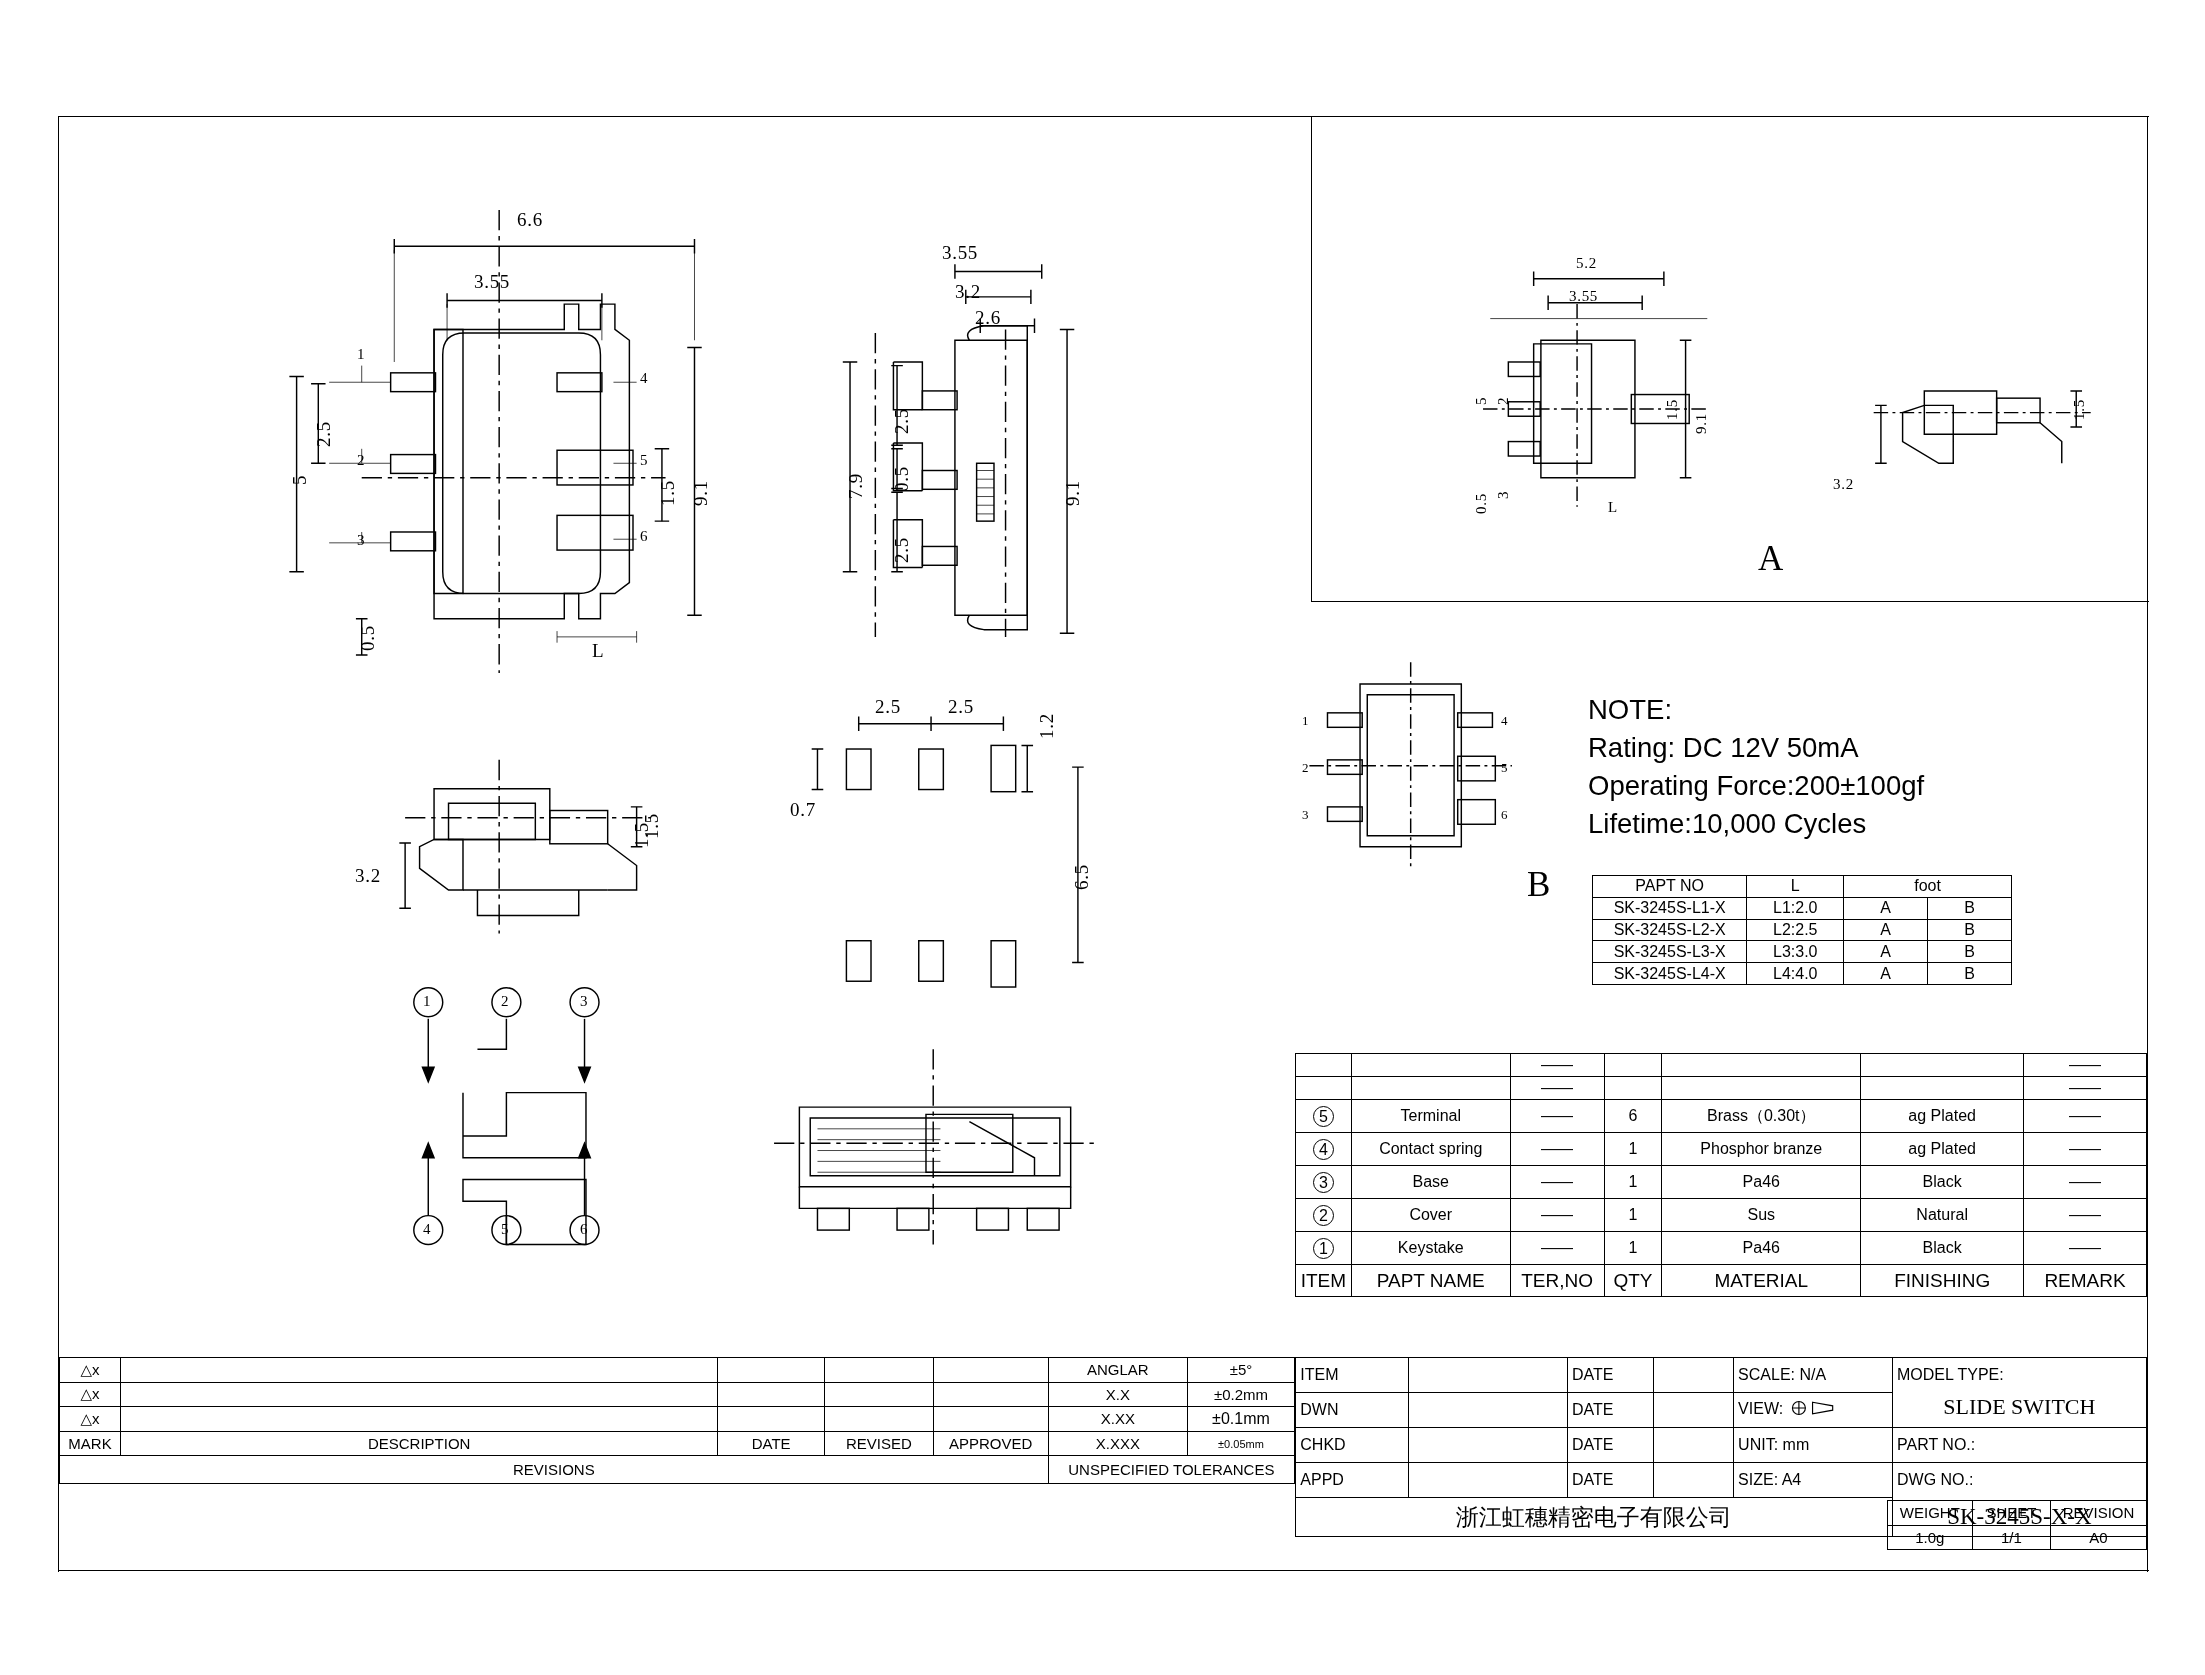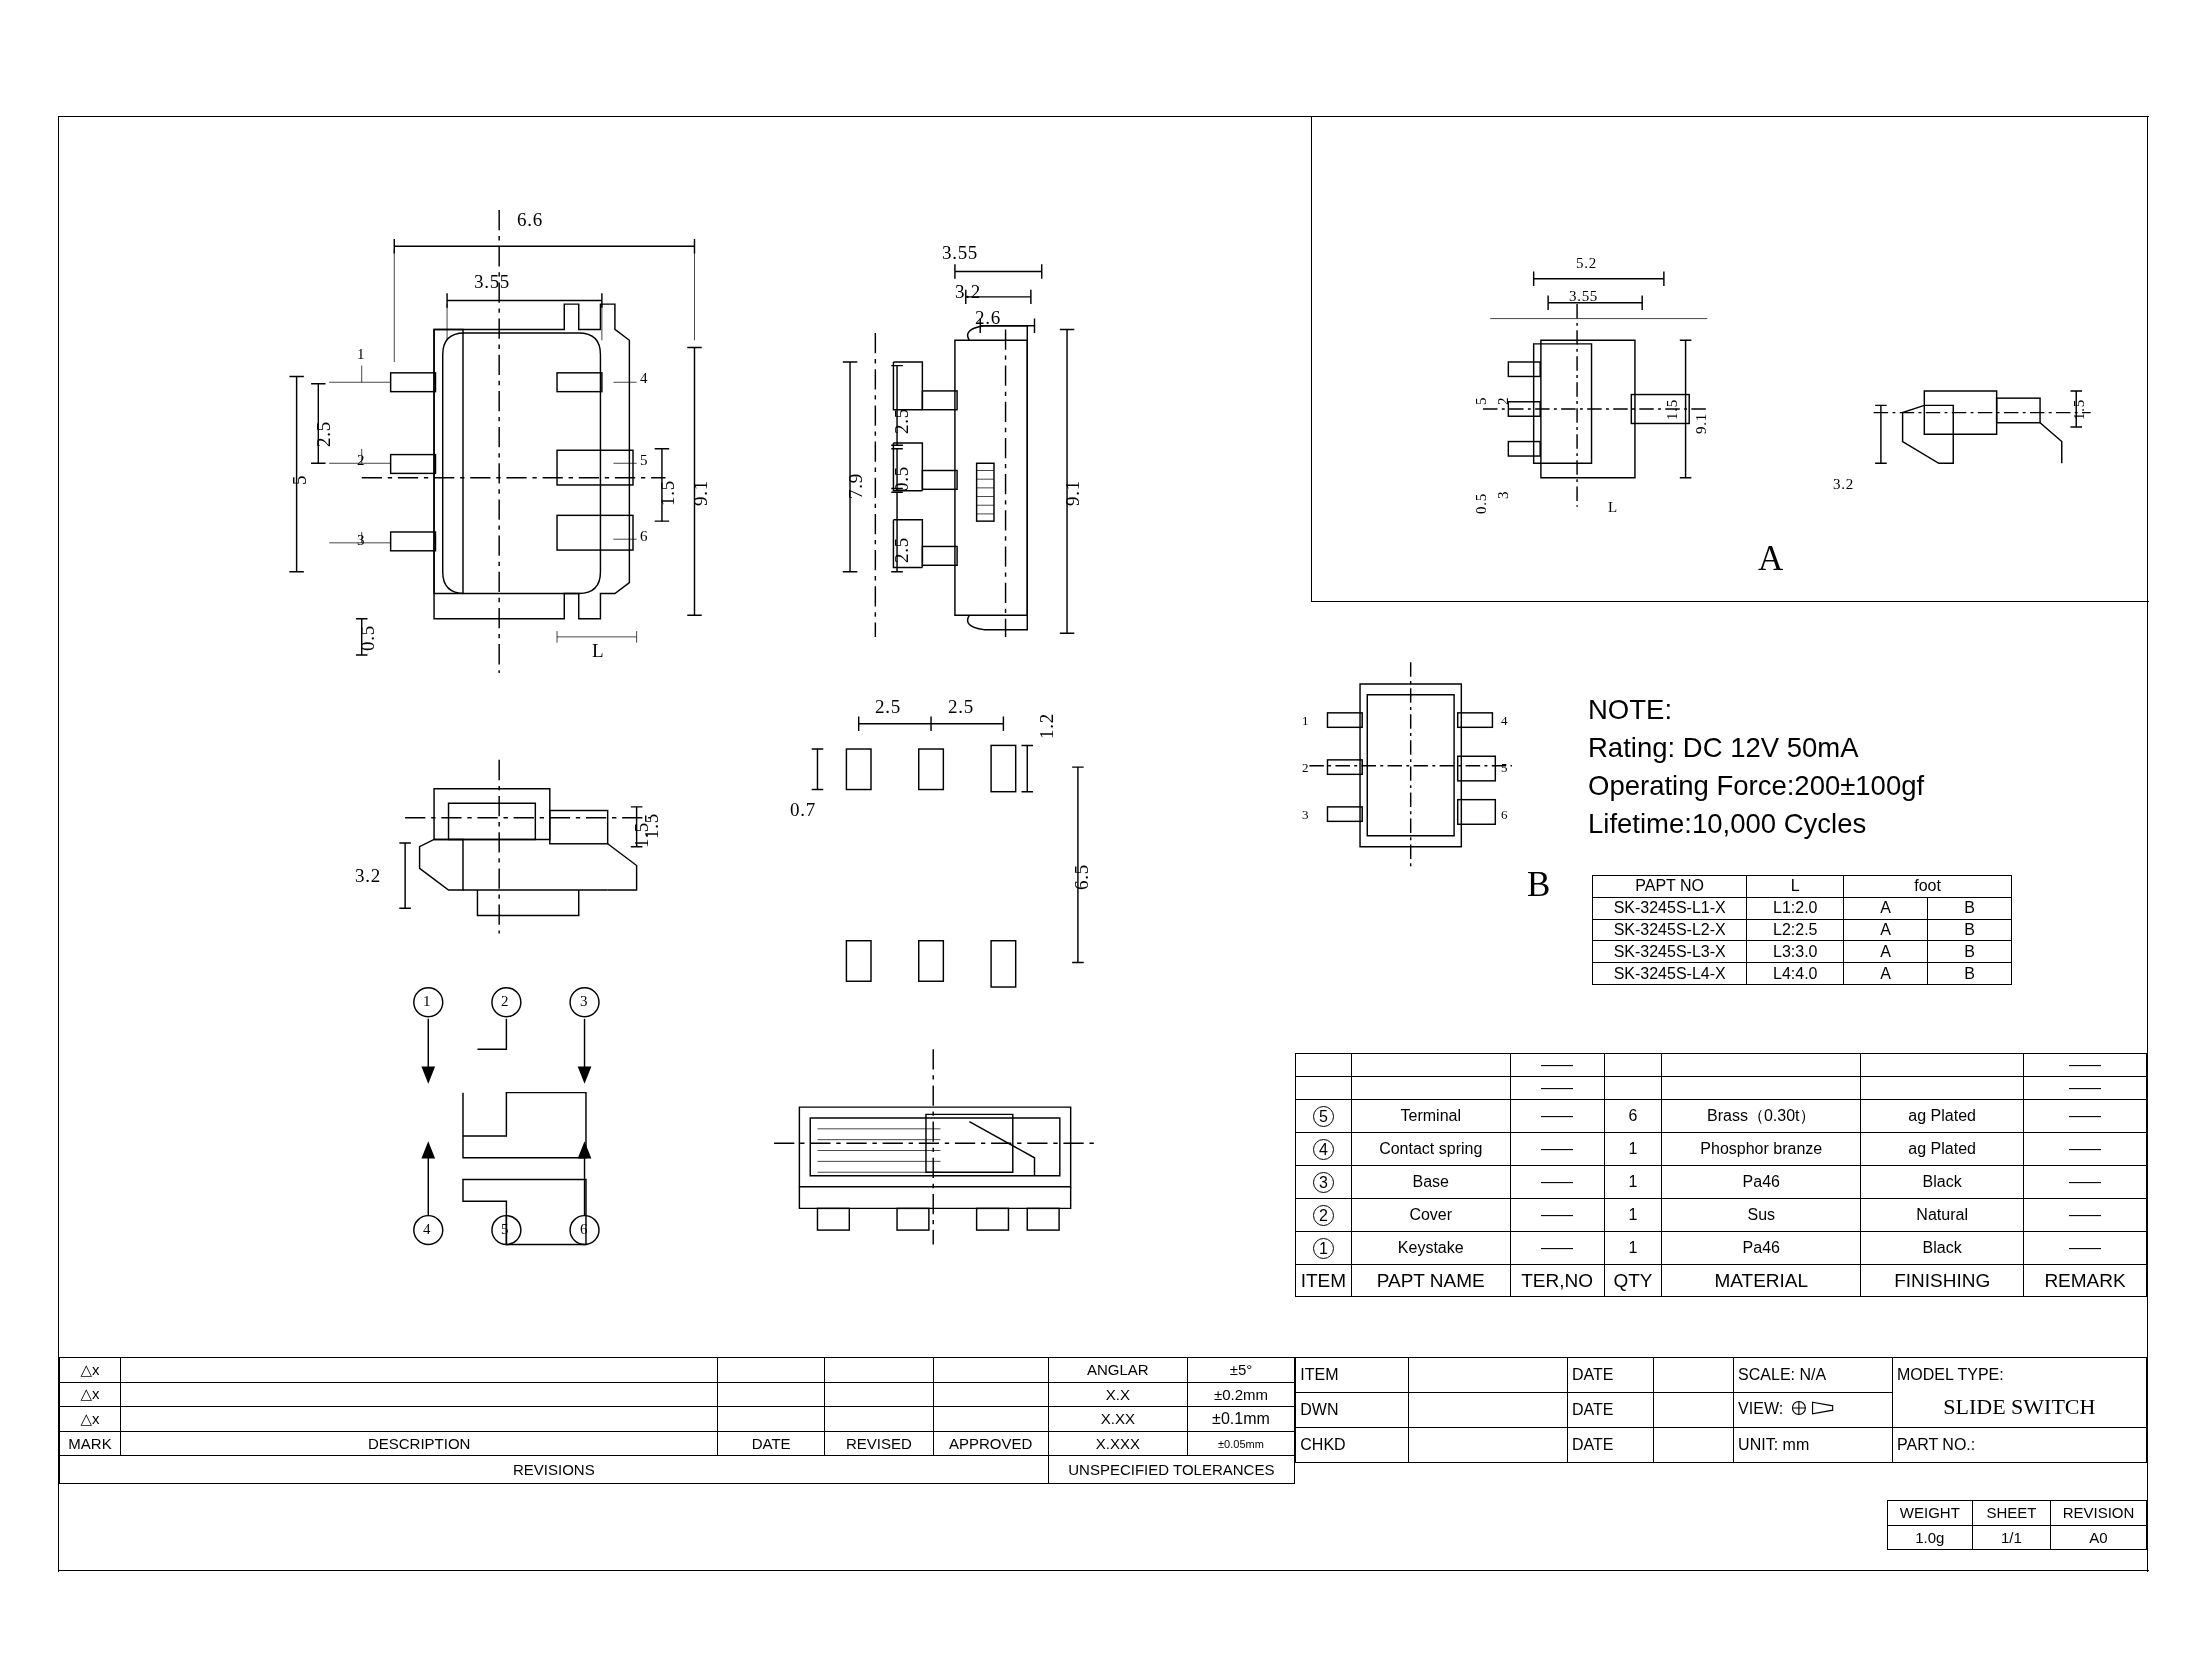--- a/index.html
+++ b/index.html
@@ -439,20 +439,32 @@
       <td class="cell big" style="font-size:22px;border-top:none;vertical-align:top;">SLIDE SWITCH</td>
     </tr>
     <tr style="height:35px;">
       <td class="cellL">CHKD</td>
       <td class="cell"></td>
       <td class="cellL">DATE</td>
       <td class="cell"></td>
       <td class="cellL">UNIT: mm</td>
       <td class="cellL">PART NO.:</td>
     </tr>
+    <tr style="height:35px;">
+      <td class="cellL">APPD</td>
+      <td class="cell"></td>
+      <td class="cellL">DATE</td>
+      <td class="cell"></td>
+      <td class="cellL">SIZE: A4</td>
+      <td class="cellL" style="border-bottom:none;">DWG NO.:</td>
+    </tr>
+    <tr style="height:39px;">
+      <td class="cell" colspan="5" style="font-size:23px;font-family:'DejaVu Sans',sans-serif;">浙江虹穗精密电子有限公司</td>
+      <td class="cell big" style="font-size:23px;border-top:none;">SK-3245S-X-X</td>
+    </tr>
   </tbody>
     </table>
 
   <table style="position:absolute;left:1887px;top:1500px;width:260px;">
     <tbody>
         <tr style="height:24.6px;">
       <td class="cell" style="width:85px;font-size:15px;">WEIGHT</td>
       <td class="cell" style="width:80px;font-size:15px;">SHEET</td>
       <td class="cell" style="width:96px;font-size:15px;">REVISION</td>
     </tr>

